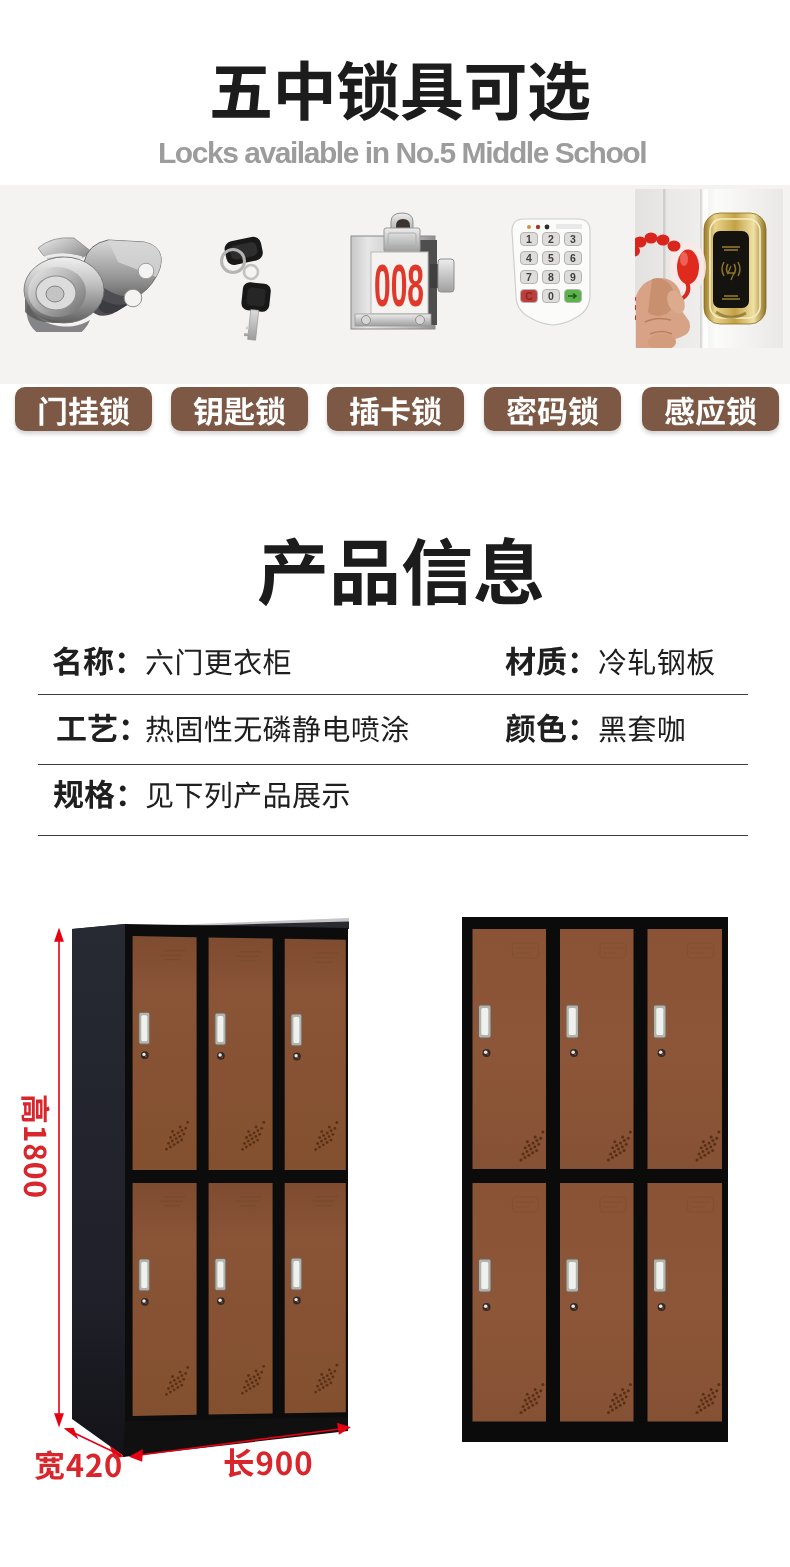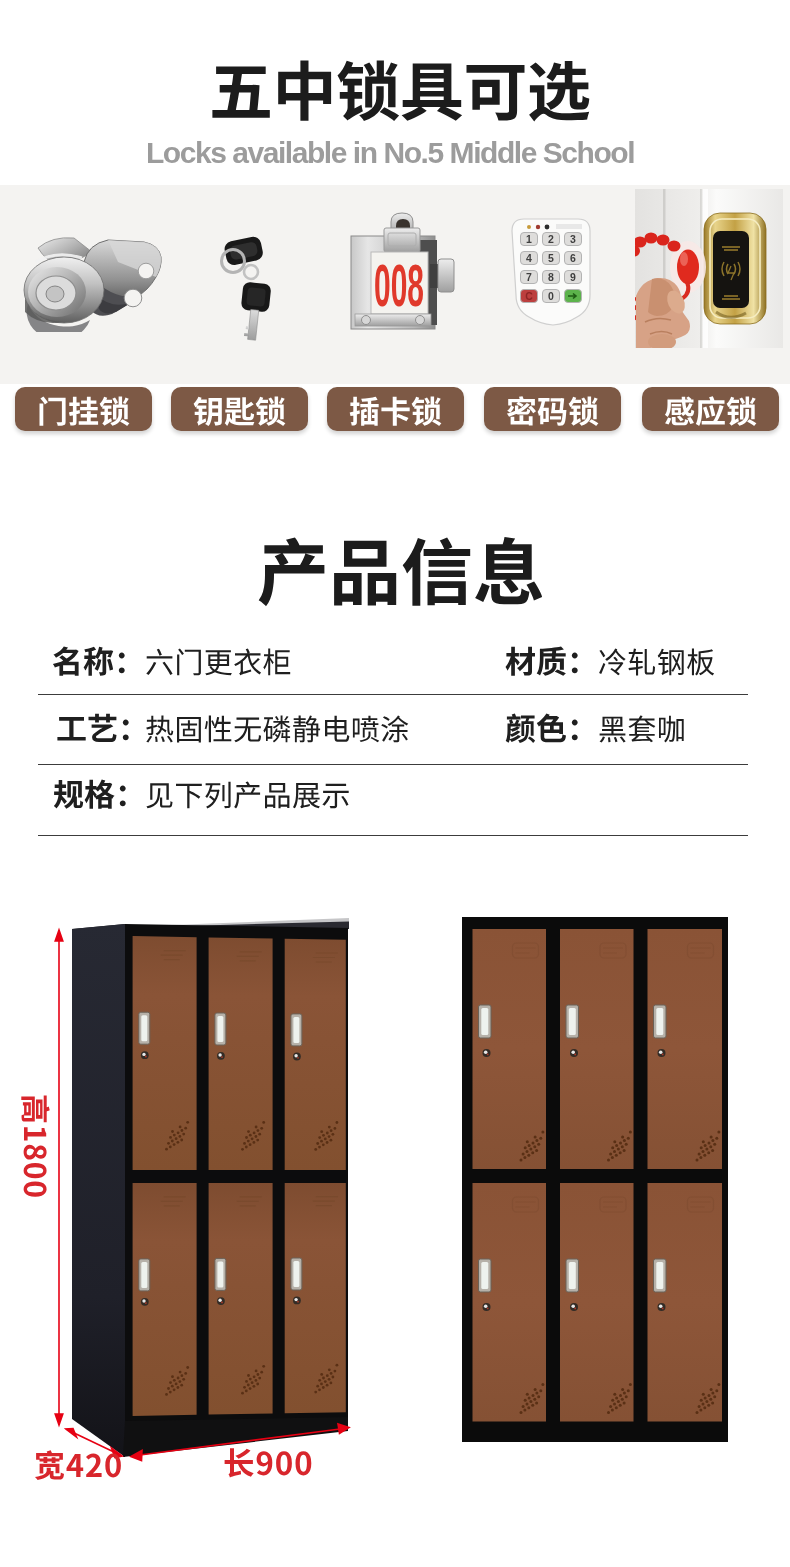--- a/index.html
+++ b/index.html
@@ -3,21 +3,21 @@
 html,body{margin:0;padding:0}
 body{width:790px;height:1567px;background:#fff;position:relative;overflow:hidden;font-family:"Liberation Sans",sans-serif}
 .ab{position:absolute}
 svg.t{position:absolute}
 </style></head><body>
 
 <svg class="t" style="left:209.0px;top:55.5px;" width="384" height="74" viewBox="0 -59 384 74">
     <path fill="#1c1c1c" d="M7.1 -48.5H56.7V-40.9H7.1ZM3.4 -4.9H60.8V2.7H3.4ZM24.9 -45.8H33.6Q32.8 -40.1 31.9 -33.9Q30.9 -27.7 29.9 -21.5Q28.9 -15.4 27.8 -9.9Q26.8 -4.4 25.9 -0.1L17.3 -0.2Q18.4 -4.6 19.4 -10.2Q20.5 -15.8 21.5 -21.9Q22.6 -28 23.5 -34.1Q24.3 -40.3 24.9 -45.8ZM10.7 -30H45V-22.4H10.7ZM42.2 -30H43.1L44.5 -30.3L50.5 -29.8Q50.4 -26.4 50.1 -22.5Q49.8 -18.7 49.4 -14.7Q49.1 -10.7 48.6 -6.8Q48.2 -2.9 47.8 0.6L39.7 0Q40.1 -3.6 40.6 -7.6Q41 -11.6 41.3 -15.6Q41.6 -19.5 41.9 -23.1Q42.1 -26.6 42.2 -29.1Z M69.2 -43.3H122.1V-11.1H114.1V-35.7H76.9V-10.8H69.2ZM73.2 -21.9H118.5V-14.4H73.2ZM91.4 -54.4H99.5V5.7H91.4Z M137.7 -54.2 144.2 -52.2Q142.9 -48.5 141 -44.8Q139.1 -41.2 136.8 -38Q134.5 -34.8 131.9 -32.3Q131.7 -33.2 131.1 -34.6Q130.5 -35.9 129.8 -37.3Q129.1 -38.7 128.5 -39.6Q131.4 -42.3 133.8 -46.1Q136.2 -50 137.7 -54.2ZM137.5 -48.1H154V-41.4H136.2ZM138.4 5.6 137.2 -0.9 139.2 -3.2 152.5 -10.2Q152.7 -8.7 153.1 -6.8Q153.5 -4.9 153.9 -3.8Q149.4 -1.3 146.5 0.3Q143.7 2 142.1 2.9Q140.5 3.9 139.7 4.5Q138.9 5.1 138.4 5.6ZM134 -36.2H152.9V-29.4H134ZM130.8 -23.1H153.2V-16.2H130.8ZM167.3 -28.7H174.7V-17.7Q174.7 -14.6 174 -11.4Q173.2 -8.1 171.1 -5Q169 -1.9 165.2 0.9Q161.3 3.7 154.9 5.9Q154.3 4.7 152.8 3Q151.4 1.3 150.2 0.3Q155.9 -1.4 159.3 -3.7Q162.7 -5.9 164.4 -8.3Q166.2 -10.8 166.8 -13.2Q167.3 -15.7 167.3 -17.8ZM170.7 -3 175.3 -7.7Q177.7 -6.6 180.5 -5.1Q183.3 -3.7 185.8 -2.2Q188.4 -0.7 190.1 0.6L185.1 5.9Q183.6 4.6 181.1 3Q178.6 1.4 175.9 -0.2Q173.1 -1.8 170.7 -3ZM156.2 -38.4H186.5V-7.7H179.1V-31.3H163.2V-7.5H156.2ZM154.7 -49.9 160.3 -52.6Q162.2 -50.2 163.9 -47.2Q165.6 -44.2 166.3 -41.9L160.4 -38.8Q160 -40.3 159.1 -42.3Q158.2 -44.2 157 -46.2Q155.9 -48.2 154.7 -49.9ZM182 -52.4 188.6 -50.2Q186.9 -47.2 185.1 -44.3Q183.2 -41.4 181.7 -39.2L176.4 -41.3Q177.4 -42.8 178.4 -44.7Q179.5 -46.7 180.4 -48.7Q181.3 -50.7 182 -52.4ZM167.7 -54.5H174.9V-35.3H167.7ZM138.4 5.6Q138 4.9 137.2 4.1Q136.4 3.2 135.5 2.4Q134.6 1.6 134 1.1Q134.8 0.4 135.9 -0.9Q137 -2.2 137.8 -3.9Q138.6 -5.7 138.6 -7.6V-34.8H145.5V-4.1Q145.5 -4.1 144.8 -3.4Q144.1 -2.7 143 -1.5Q142 -0.4 140.9 1Q139.8 2.3 139.1 3.5Q138.4 4.8 138.4 5.6Z M228 -4.1 232.9 -9.4Q236.5 -7.9 240.3 -6.2Q244 -4.5 247.4 -2.8Q250.7 -1.2 253.1 0.2L246.8 5.8Q244.6 4.4 241.6 2.7Q238.5 0.9 235 -0.8Q231.5 -2.6 228 -4.1ZM193.7 -14.9H252.2V-8H193.7ZM206.6 -41.9H238.2V-36.4H206.6ZM206.6 -33H238.2V-27.6H206.6ZM206.6 -24.1H238.2V-18.6H206.6ZM210.9 -9 217.7 -4.2Q215.2 -2.3 211.9 -0.5Q208.6 1.4 205 3Q201.5 4.6 198.3 5.8Q197.3 4.6 195.6 3Q194 1.3 192.6 0.2Q195.9 -0.8 199.4 -2.4Q202.8 -3.9 205.9 -5.7Q209 -7.4 210.9 -9ZM203.7 -51.4H242.4V-11.7H234.7V-45.3H211.1V-11.7H203.7Z M300 -48H308.1V-4Q308.1 -0.5 307.1 1.4Q306.2 3.3 303.9 4.2Q301.5 5.2 298 5.4Q294.4 5.6 289.5 5.6Q289.2 4.5 288.7 3Q288.2 1.5 287.5 -0Q286.9 -1.5 286.2 -2.5Q288.6 -2.4 291 -2.3Q293.4 -2.3 295.3 -2.3Q297.2 -2.3 298 -2.3Q299.1 -2.3 299.5 -2.7Q300 -3.1 300 -4.1ZM263.4 -35.2H270.9V-5.3H263.4ZM266.6 -35.2H290.7V-10.3H266.6V-17.6H283.1V-27.9H266.6ZM257.5 -50.1H315.5V-42.3H257.5Z M338.3 -32.4H379.4V-25.8H338.3ZM345.9 -46.3H376.7V-39.9H345.9ZM355.8 -54H363.4V-29.9H355.8ZM345 -52.4 352.2 -50.8Q350.9 -45.9 348.5 -41.3Q346.2 -36.7 343.6 -33.6Q342.9 -34.2 341.8 -35Q340.6 -35.8 339.4 -36.5Q338.2 -37.3 337.3 -37.7Q339.9 -40.4 341.9 -44.3Q343.9 -48.3 345 -52.4ZM360.7 -28.5H368.3V-14.6Q368.3 -13.2 368.5 -12.9Q368.7 -12.6 369.5 -12.6Q369.6 -12.6 370 -12.6Q370.3 -12.6 370.8 -12.6Q371.2 -12.6 371.6 -12.6Q371.9 -12.6 372.1 -12.6Q372.7 -12.6 372.9 -13Q373.2 -13.5 373.4 -14.9Q373.6 -16.3 373.6 -19.2Q374.3 -18.6 375.5 -18Q376.7 -17.5 378 -17Q379.3 -16.6 380.3 -16.3Q379.9 -12 379.1 -9.7Q378.3 -7.4 376.8 -6.4Q375.3 -5.5 373 -5.5Q372.5 -5.5 371.9 -5.5Q371.2 -5.5 370.5 -5.5Q369.8 -5.5 369.2 -5.5Q368.6 -5.5 368.1 -5.5Q365 -5.5 363.5 -6.4Q361.9 -7.2 361.3 -9.2Q360.7 -11.1 360.7 -14.5ZM349.2 -28.8H356.9Q356.5 -24.8 355.7 -21.3Q355 -17.8 353.3 -14.8Q351.7 -11.8 348.9 -9.4Q346 -6.9 341.6 -5Q341.2 -6 340.4 -7.2Q339.6 -8.4 338.7 -9.5Q337.8 -10.7 337 -11.4Q340.7 -12.7 343 -14.5Q345.3 -16.3 346.5 -18.5Q347.8 -20.7 348.3 -23.3Q348.9 -25.9 349.2 -28.8ZM320.8 -48.2 326.6 -52.5Q328.5 -51.1 330.4 -49.3Q332.4 -47.5 334 -45.7Q335.7 -43.9 336.7 -42.4L330.4 -37.6Q329.5 -39.1 327.9 -41Q326.3 -42.9 324.5 -44.8Q322.6 -46.7 320.8 -48.2ZM335.4 -29.7V-5.4H328V-22.6H320.9V-29.7ZM334.7 -8.2Q336.2 -8.2 337.6 -7.2Q339.1 -6.1 341.5 -4.6Q344.5 -2.8 348.6 -2.3Q352.7 -1.8 357.7 -1.8Q360.9 -1.8 365 -2Q369 -2.2 373.1 -2.5Q377.1 -2.8 380.2 -3.3Q379.9 -2.3 379.4 -0.8Q378.9 0.7 378.6 2.2Q378.2 3.6 378.2 4.6Q376.4 4.8 373.8 4.9Q371.3 5 368.4 5.1Q365.5 5.2 362.7 5.3Q359.9 5.3 357.5 5.3Q351.8 5.3 347.8 4.6Q343.8 3.9 340.5 2.1Q338.6 0.9 337.1 -0.2Q335.6 -1.3 334.5 -1.3Q333.3 -1.3 331.8 -0.3Q330.3 0.8 328.6 2.6Q326.9 4.4 325.2 6.4L320.1 -0.3Q322.5 -2.5 325.1 -4.3Q327.7 -6.1 330.2 -7.2Q332.6 -8.2 334.7 -8.2Z"></path>
   </svg>
 
-<div class="ab" style="left:2px;top:136px;width:776px;text-align:center;font-size:30px;font-weight:bold;color:#9c9c9c;letter-spacing:-1.45px">Locks available in No.5 Middle School</div>
+<div class="ab" style="left:14px;top:136px;width:776px;text-align:center;font-size:30px;font-weight:bold;color:#9c9c9c;letter-spacing:-1.45px">Locks available in No.5 Middle School</div>
 
 <div class="ab" style="left:0;top:185px;width:790px;height:199px;background:#f4f3f1"></div>
 
 <svg class="ab" style="left:18px;top:232px" width="150" height="100" viewBox="18 232 150 100">
 <defs>
 <linearGradient id="met" x1="0" y1="0" x2="0" y2="1">
  <stop offset="0" stop-color="#f0f0f0"></stop>
         <stop offset=".4" stop-color="#c2c2c2"></stop>
         <stop offset=".75" stop-color="#8a8a8a"></stop>
         <stop offset="1" stop-color="#5f5f5f"></stop>

